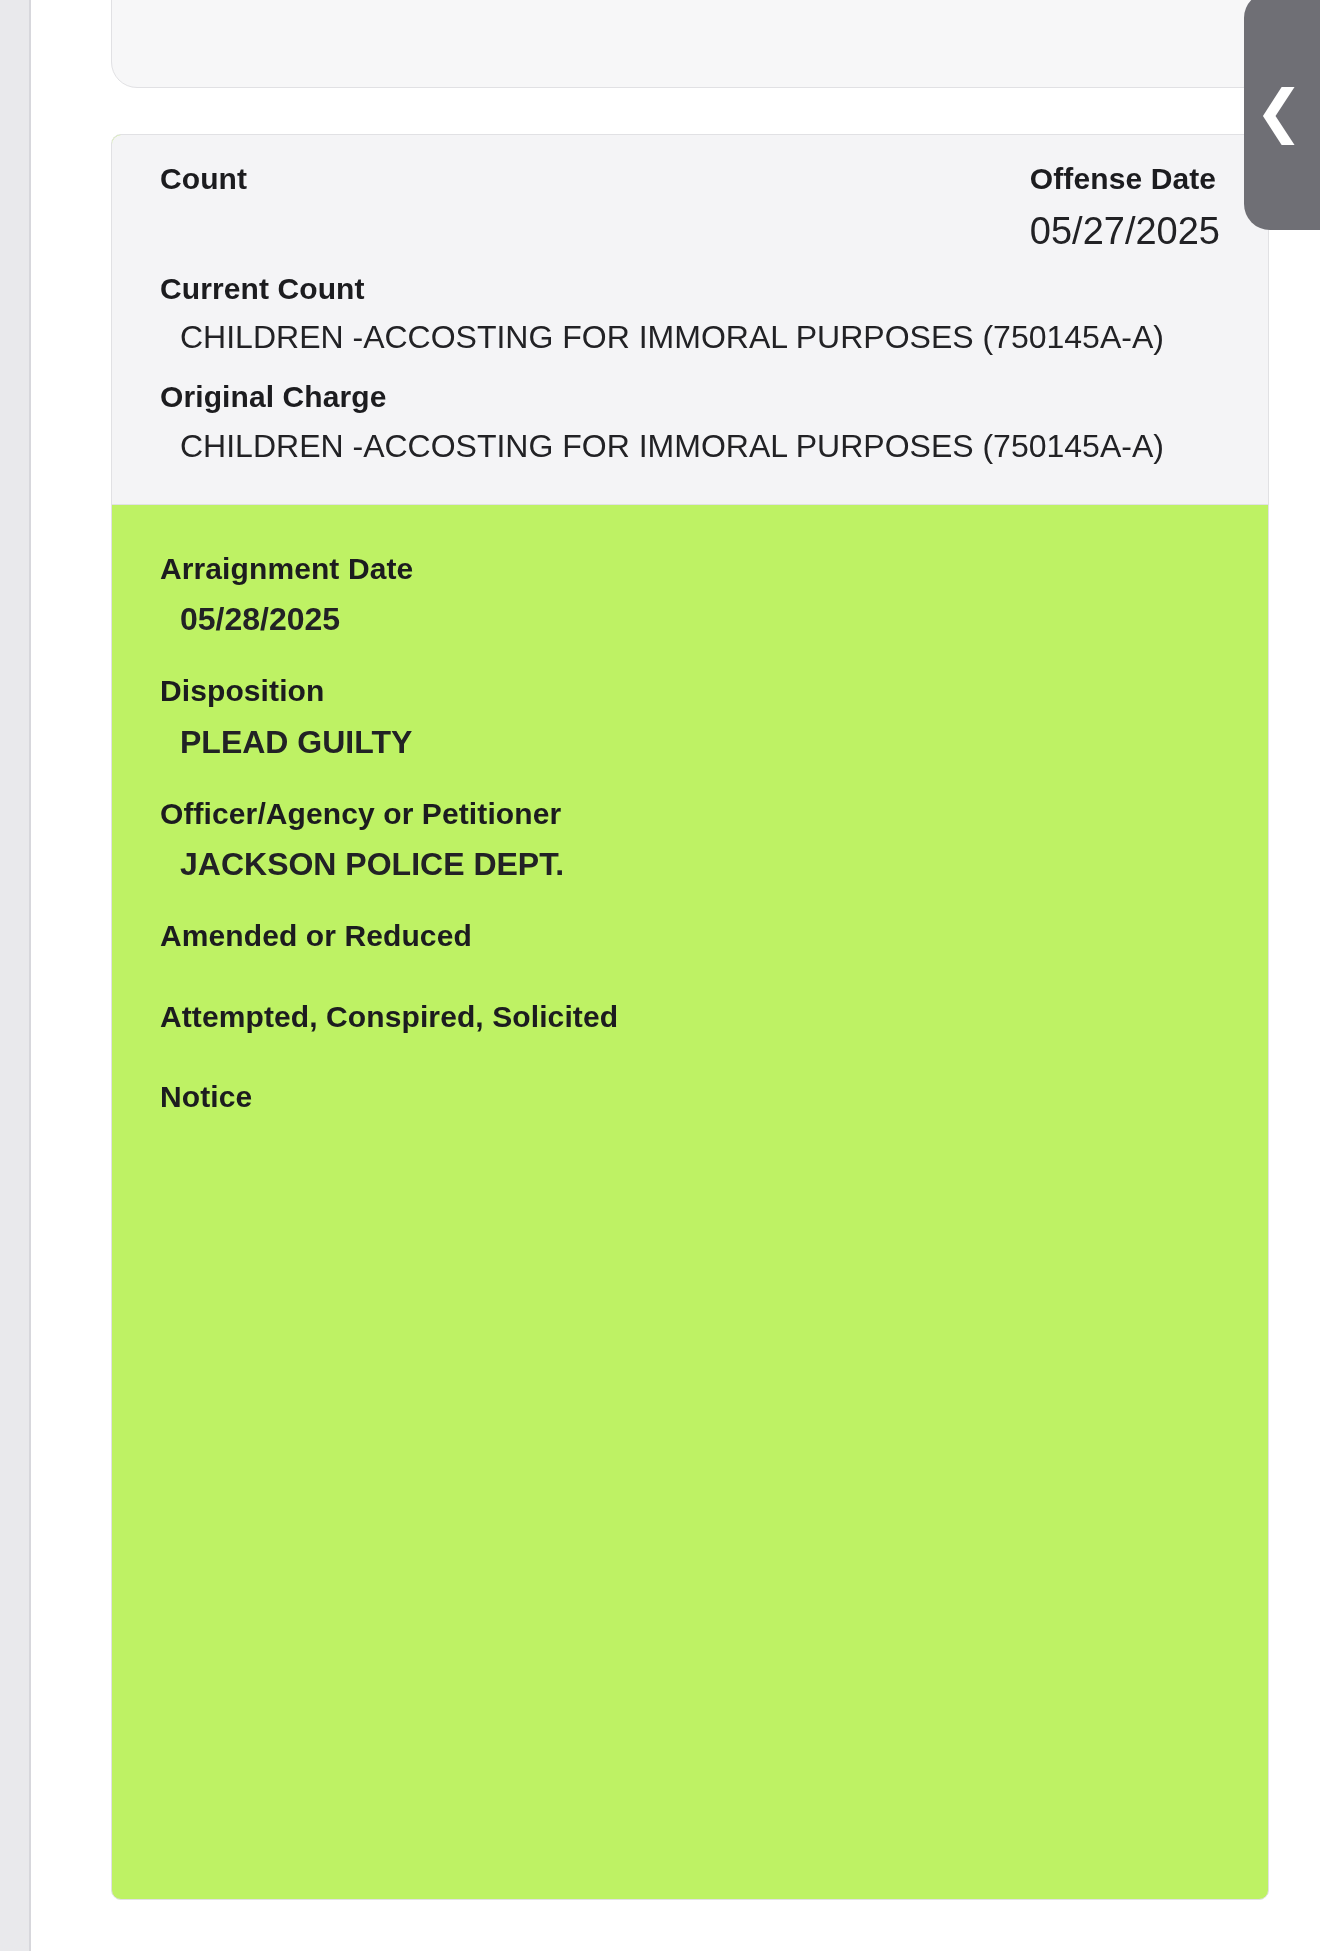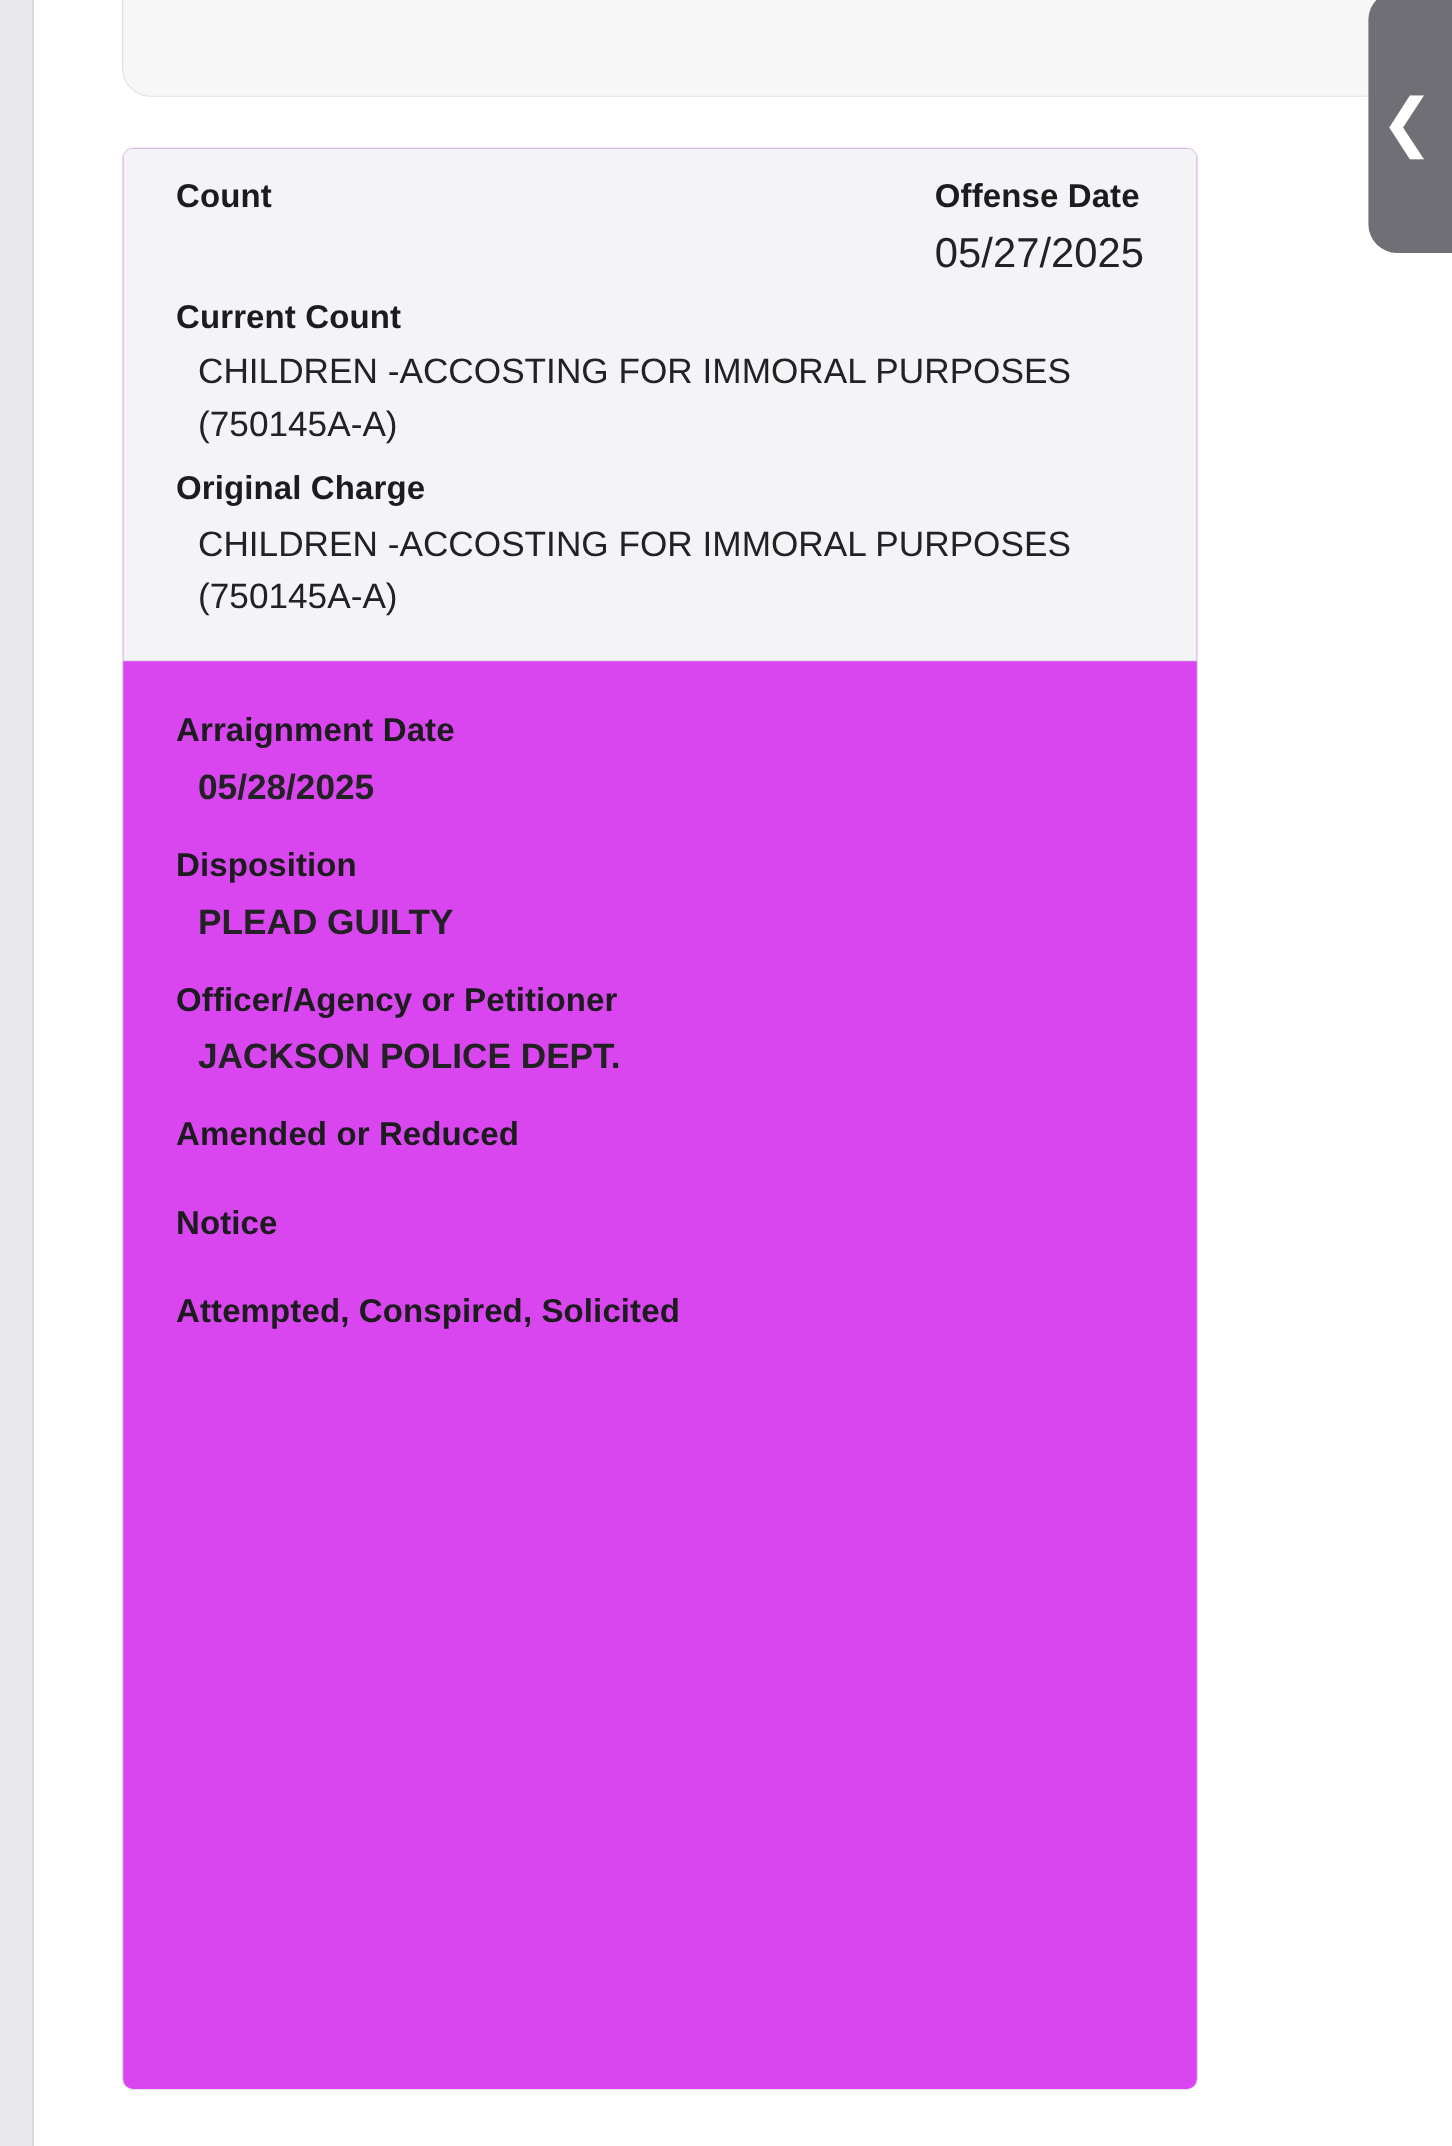--- a/index.html
+++ b/index.html
@@ -70,23 +70,23 @@
     font-weight: 300;
     margin-left: -6px;
     font-family: "DejaVu Sans", sans-serif;
   }
 
   
   .card {
     position: absolute;
     left: 80px;
     top: 134px;
-    width: 978px;
+    width: 1158px;
     height: 1766px;
-    background: #d946ef;
+    background: #bef264;
     border: 1px solid #e1e1e4;
     border-radius: 10px;
     box-sizing: border-box;
     overflow: hidden;
   }
   .card-header {
     background: #f4f4f6;
     border-bottom: 1px solid #e1e1e4;
     padding: 24px 48px 34px 48px;
     box-sizing: border-box;
@@ -187,24 +187,24 @@
           <div class="lbl">Officer/Agency or Petitioner</div>
           <div class="val">JACKSON POLICE DEPT.</div>
         </div>
 
 
         <div class="field empty">
           <div class="lbl">Amended or Reduced</div>
         </div>
 
         <div class="field empty">
+          <div class="lbl">Attempted, Conspired, Solicited</div>
+        </div>
+
+        <div class="field empty">
           <div class="lbl">Notice</div>
-        </div>
-
-        <div class="field empty">
-          <div class="lbl">Attempted, Conspired, Solicited</div>
         </div>
 
       </div>
     </div>
 
   </div>
 </div>
 
 </body></html>

